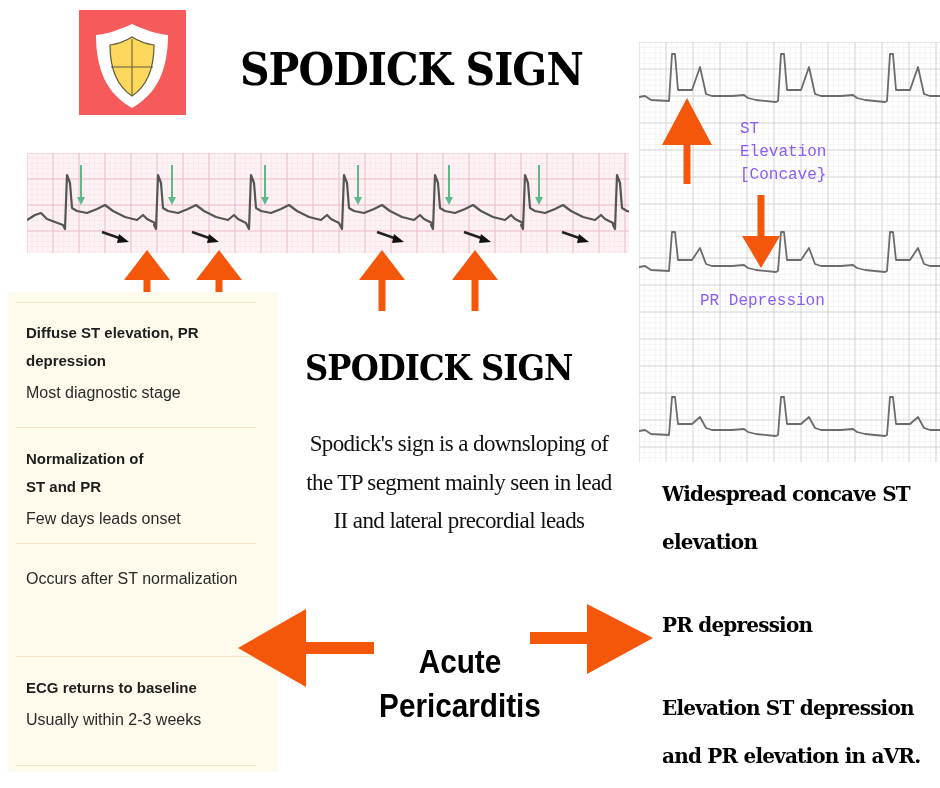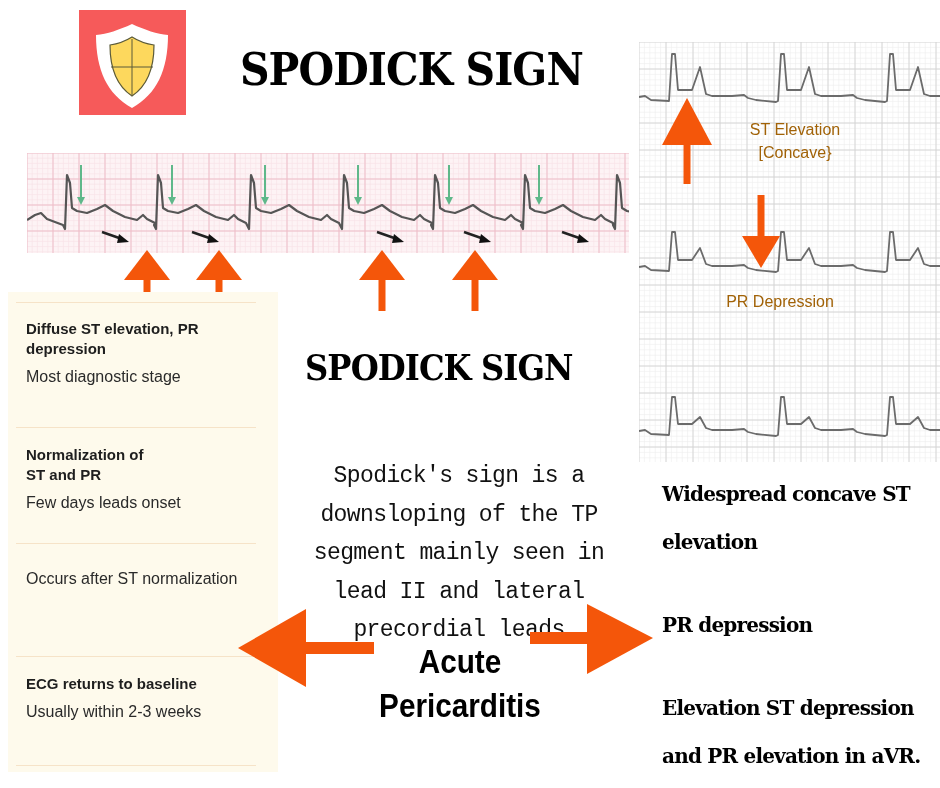--- a/index.html
+++ b/index.html
@@ -22,39 +22,38 @@
   #title-mid { left: 305px; top: 343px; font-size: 35px; line-height: 50px; transform: scaleX(0.92); transform-origin: left center; }
 
   
   #strip { left: 27px; top: 153px; width: 602px; height: 100px; overflow: hidden; }
   #strip svg { display: block; }
 
   
   #ecg-right { left: 639px; top: 42px; width: 301px; height: 420px; overflow: hidden; }
   #ecg-right svg { display: block; }
   .ecg-label {
-    position: absolute; font-family: Liberation Sans, sans-serif; font-size: 16px; color: #a16207;
-    text-align: center; line-height: 23px;
+    position: absolute; font-family: Liberation Mono, monospace; font-size: 16px; color: #8b5cf6;
+    text-align: left; line-height: 23px;
   }
   #lbl-st { left: 740px; top: 118px; width: 110px; }
   #lbl-pr { left: 700px; top: 290px; width: 160px; }
 
   
   #stages { left: 8px; top: 292px; width: 270px; height: 480px; background: #fefaec; }
   .stage { position: absolute; left: 18px; width: 240px; }
-  .stage-title { font-size: 15px; font-weight: bold; color: #1e1e1e; line-height: 20px; }
+  .stage-title { font-size: 15px; font-weight: bold; color: #1e1e1e; line-height: 28px; }
   .stage-desc { font-size: 16px; color: #2a2a2a; line-height: 20px; margin-top: 8px; }
   .divider { position: absolute; left: 8px; width: 240px; height: 1px; background: #f6e3c8; }
 
   
   #desc {
     left: 298px; top: 425px; width: 322px; text-align: center;
-    font-family: Liberation Mono, monospace; font-size: 23px; line-height: 38.5px; color: #111;
+    font-family: Liberation Serif, serif; font-size: 23px; line-height: 38.5px; color: #111;
     letter-spacing: -0.6px;
-    margin-top: 32px;
   }
   #acute {
     left: 340px; top: 640px; width: 240px; text-align: center;
     font-family: "Liberation Sans", sans-serif; font-weight: bold; font-size: 33px; line-height: 44px; color: #000;
     transform: scaleX(0.9);
   }
 
   
   #findings {
     left: 662px; top: 470px; width: 270px;

